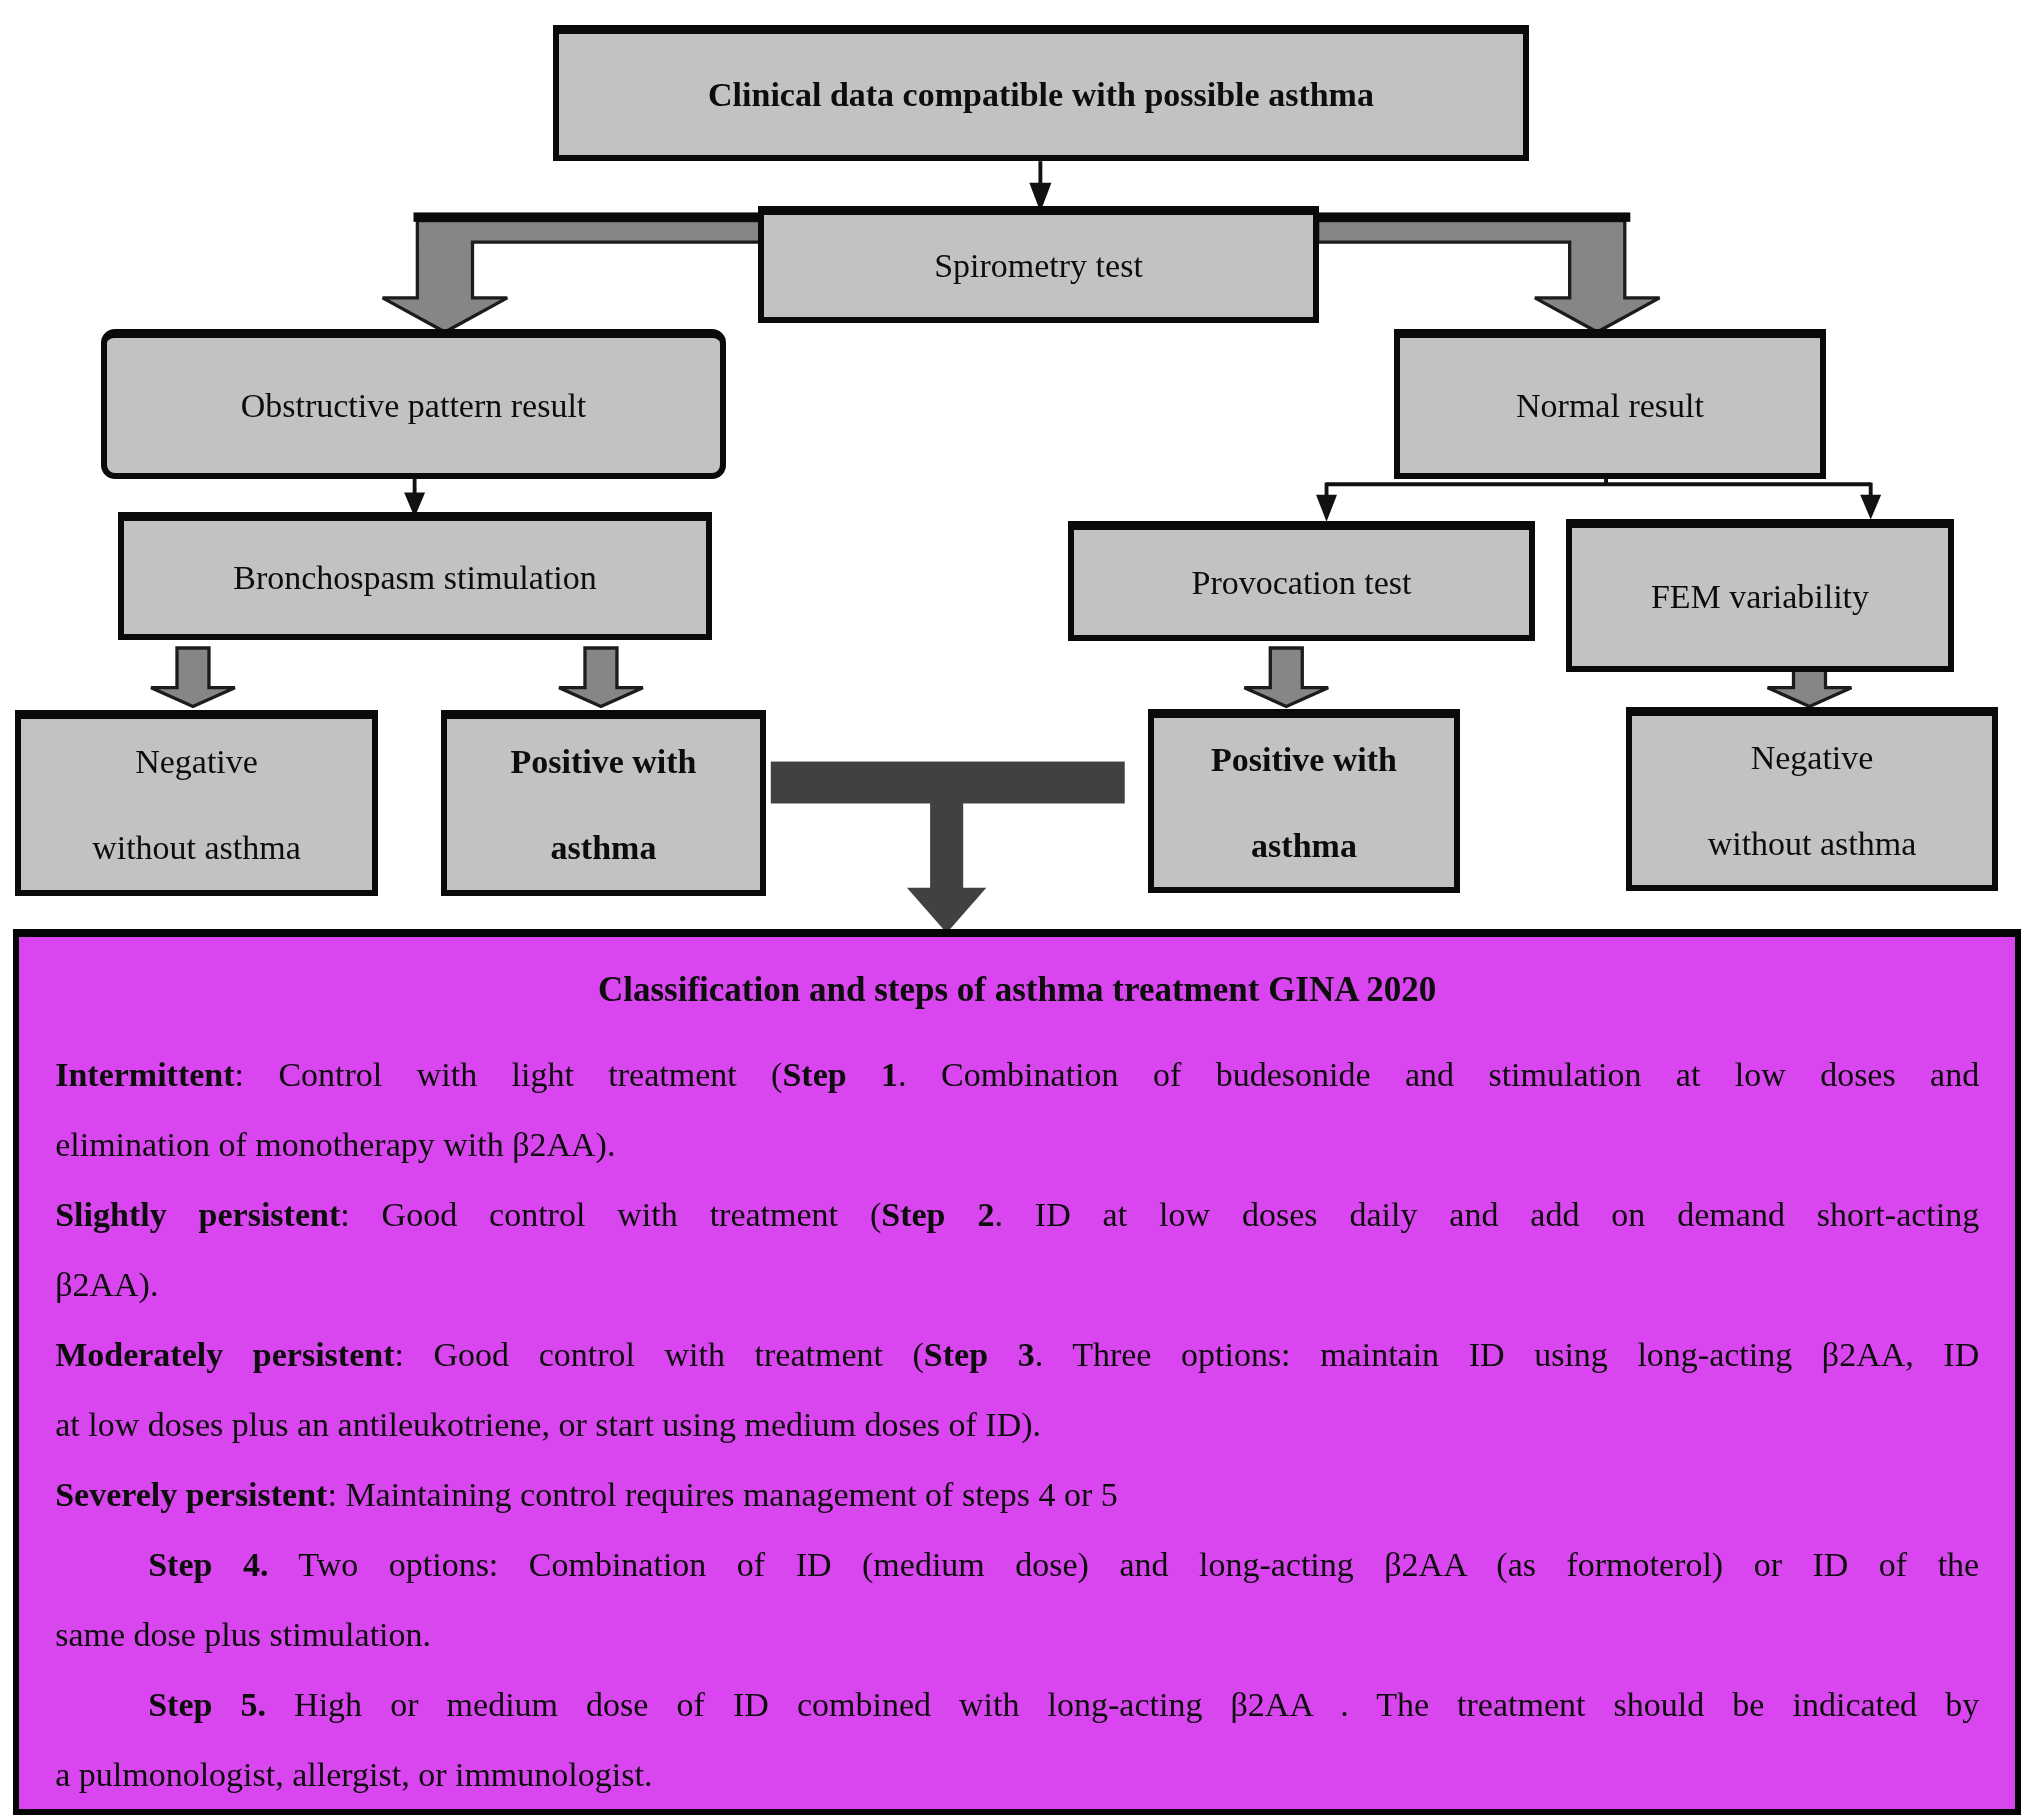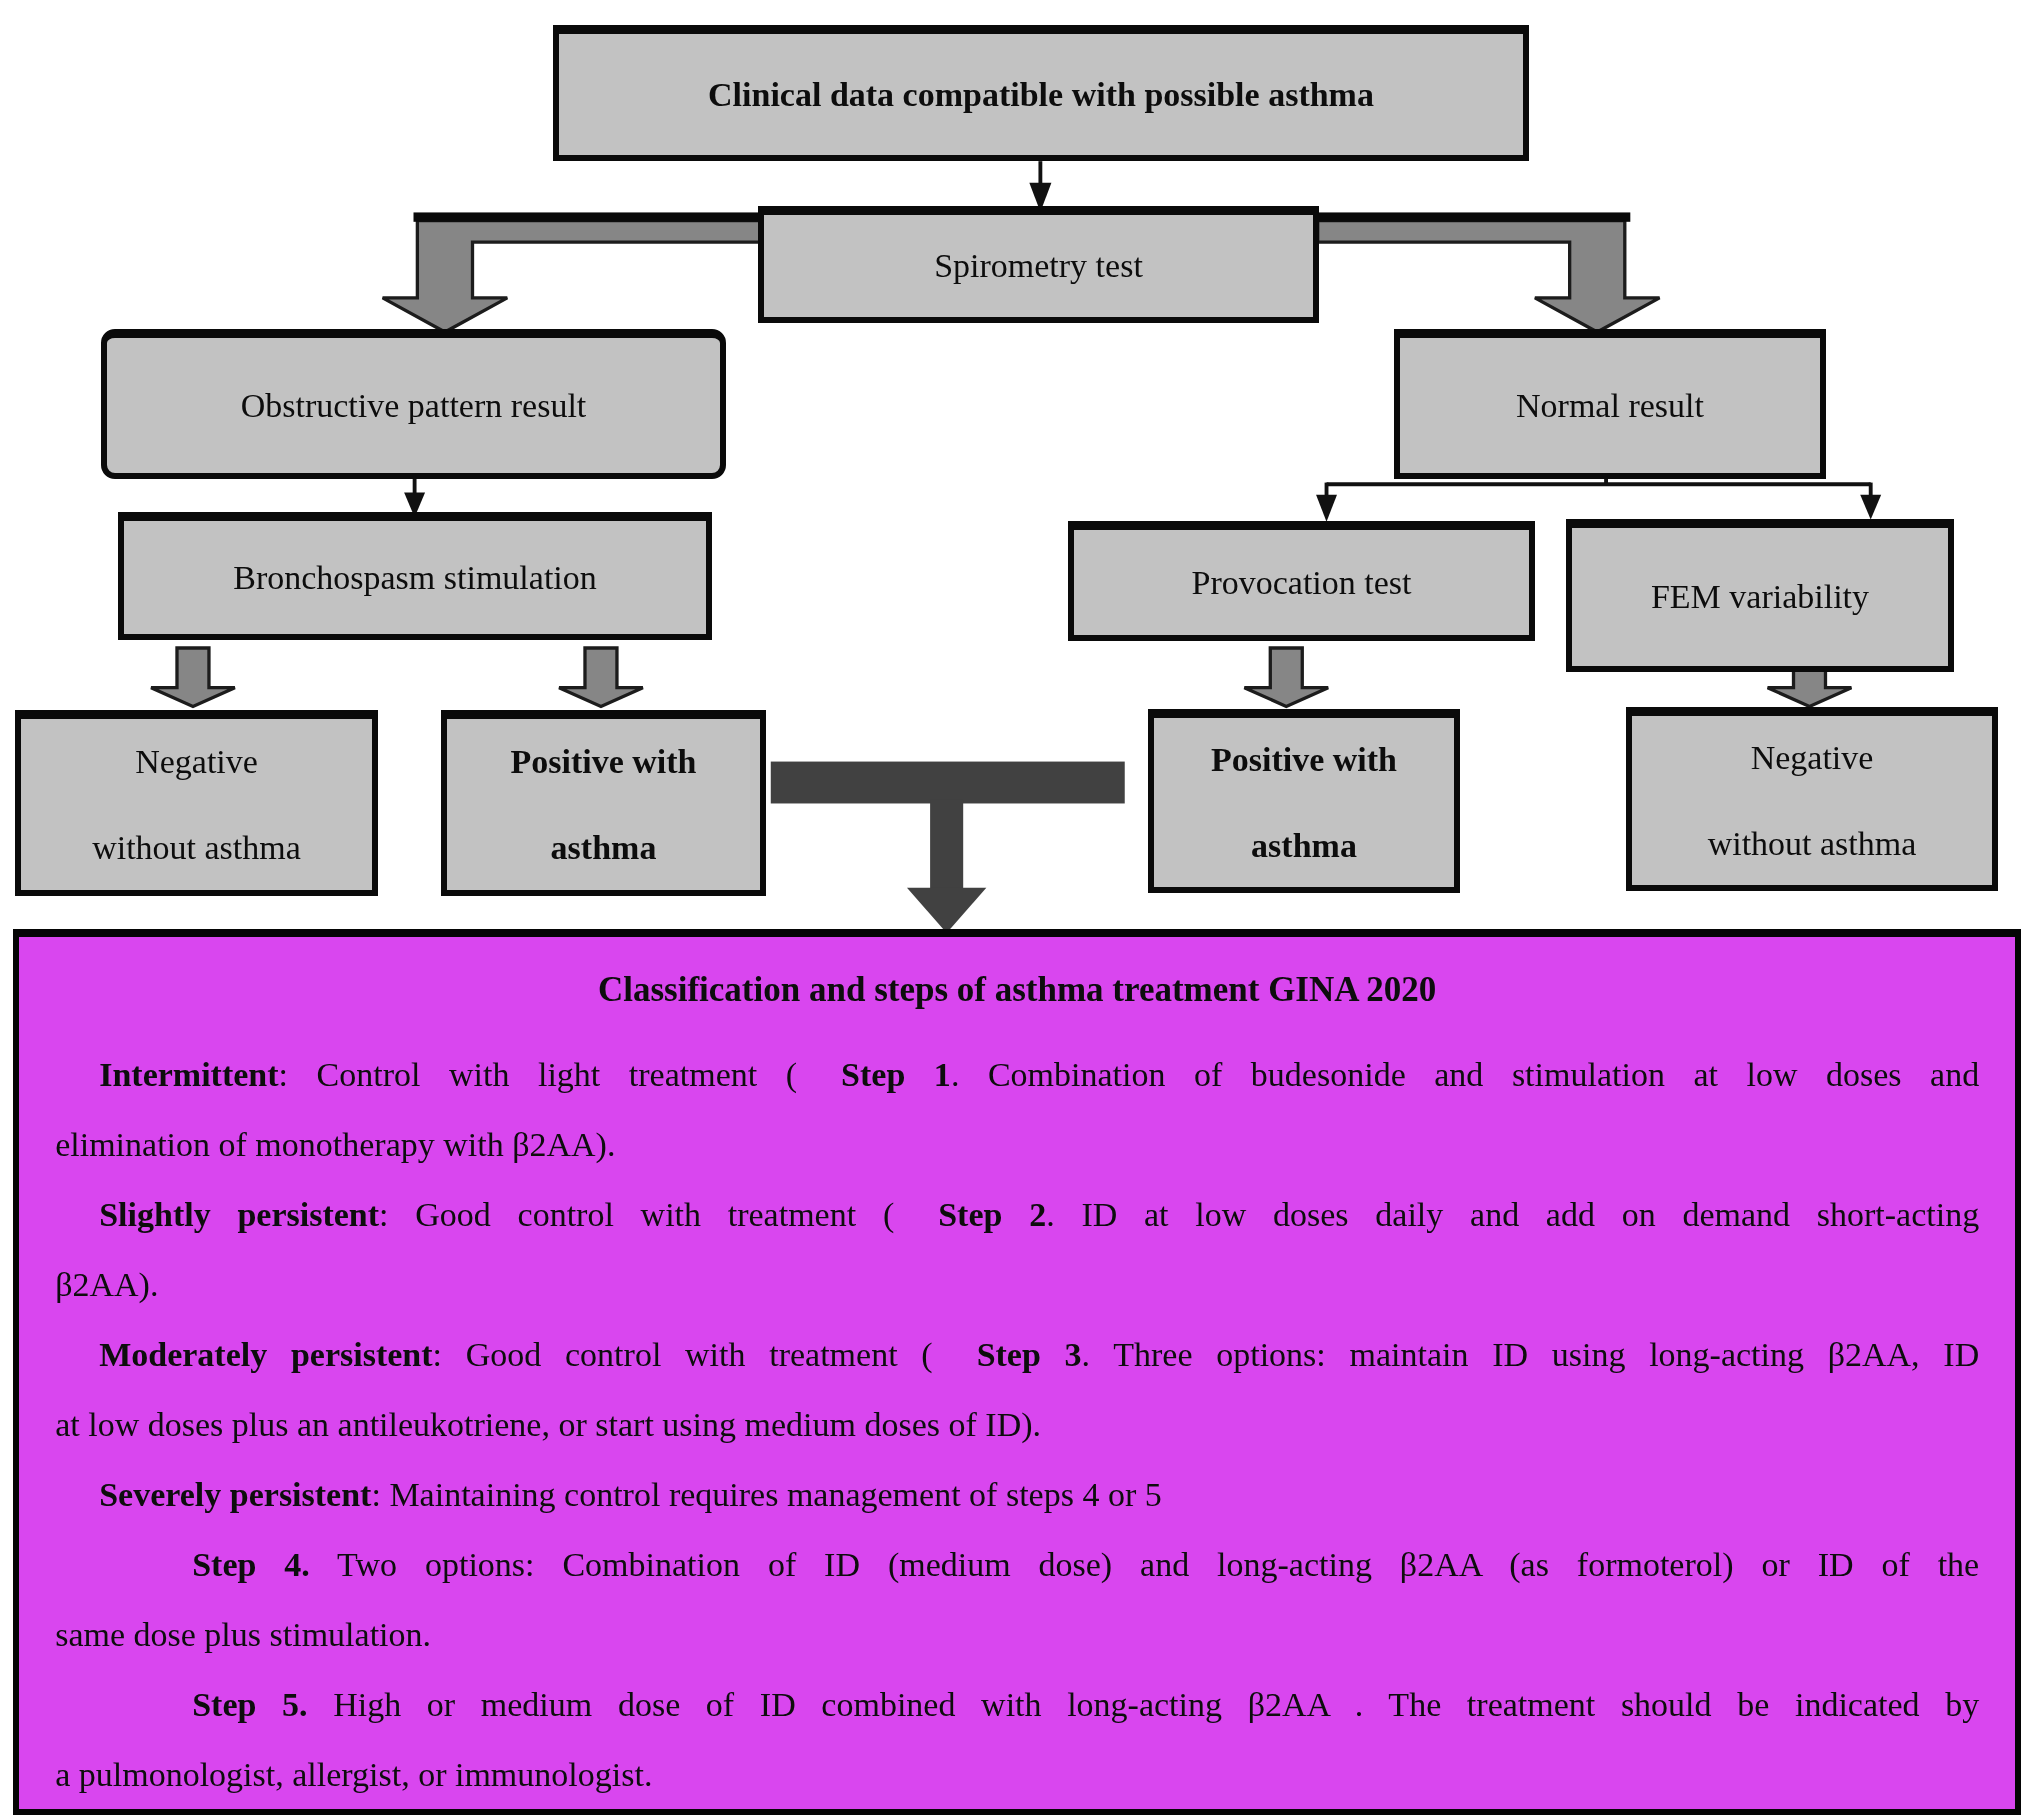--- a/index.html
+++ b/index.html
@@ -20,21 +20,21 @@
   .bigbox {
     position:absolute; z-index:2;
     left:13.2px; top:929px; width:2008px; height:886px;
     background:#d946ef; border:6.6px solid #050505; border-top-width:8.8px;
     padding:23px 36px 0 36px;
   }
   .bigtitle { text-align:center; font-weight:bold; font-size:35px; line-height:60px; margin-bottom:20px; }
   .bline { font-size:34px; line-height:70px; text-align:left; }
   .bline.j { text-align:justify; text-align-last:justify; }
   .bline.ind { padding-left:93px; }
-  .bline .b { font-weight:bold;margin-left:44px; }
+  .bline .b { font-weight:bold; }
 </style>
 </head>
 <body>
 
 <div id="canvas">
 
   <svg id="arrows" width="2035" height="1817" viewBox="0 0 3691 3295">
 
     <g>
       <line x1="1887" y1="292" x2="1887" y2="336" stroke="#111111" stroke-width="7"></line>

